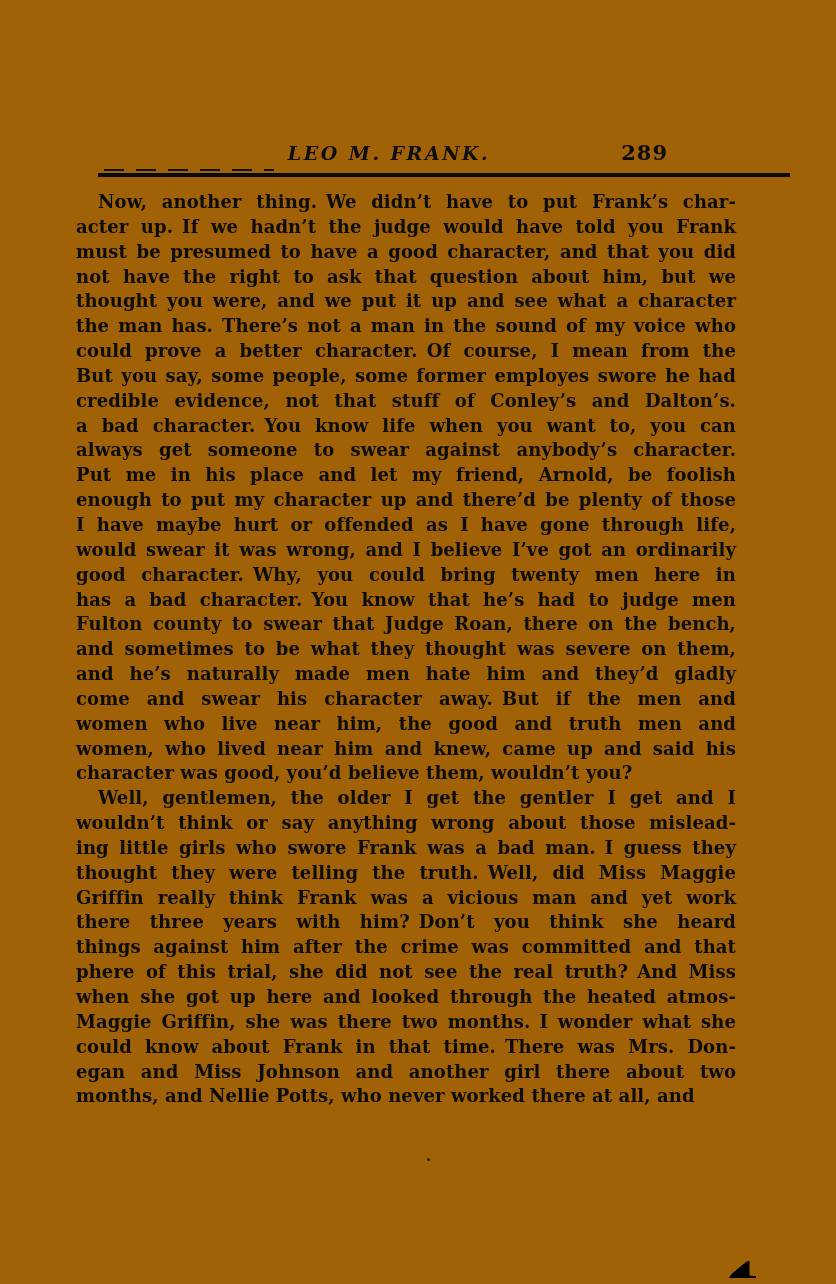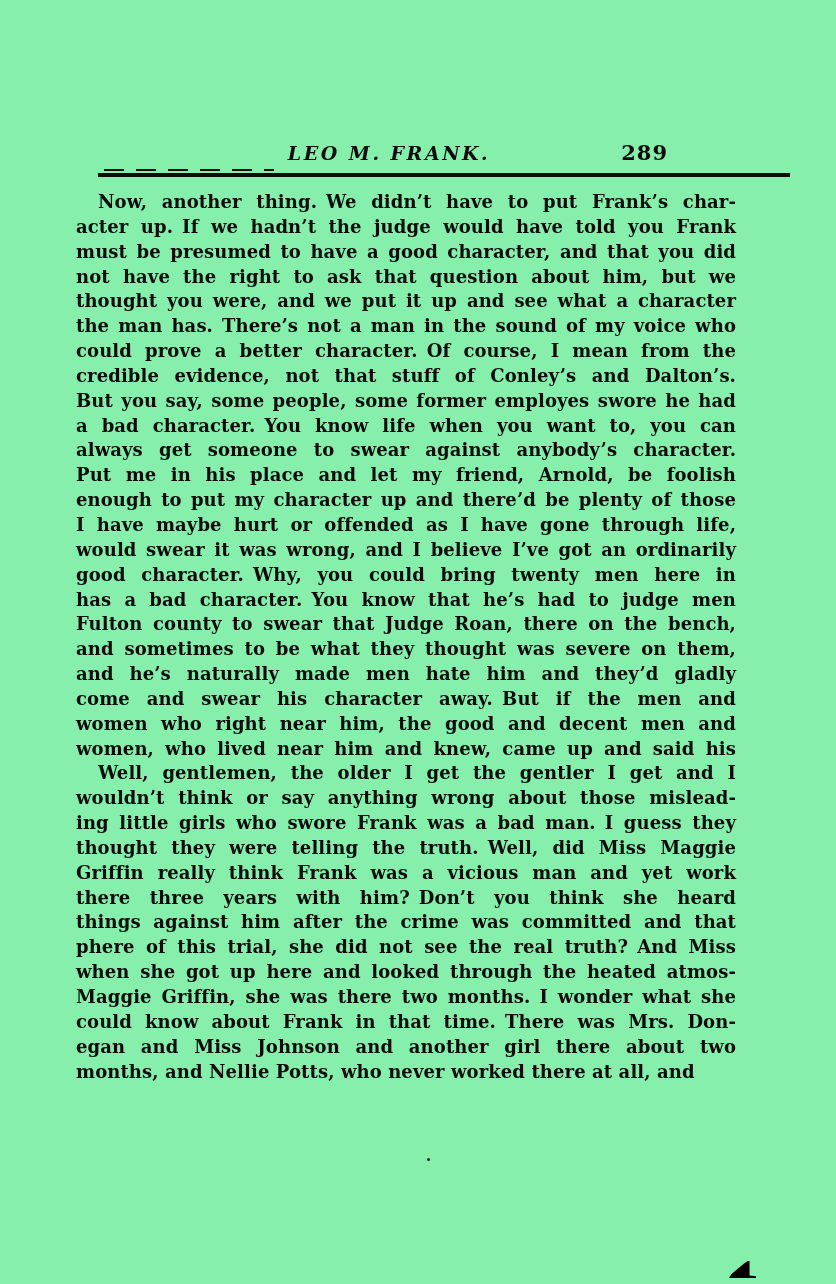--- a/index.html
+++ b/index.html
@@ -1,20 +1,20 @@
 <!DOCTYPE html>
 <html><head>
 <meta charset="utf-8">
 <style>
   html, body { margin: 0; padding: 0; background: #ffffff; }
   .page {
     position: relative;
     width: 836px;
     height: 1284px;
-    background: #86efac;
+    background: #a16207;
     overflow: hidden;
     font-family: "DejaVu Serif", serif;
     color: #0c0c0c;
   }
   .running-header {
     position: absolute;
     left: 98px;
     top: 140px;
     width: 692px;
     height: 34px;
@@ -109,36 +109,37 @@
 
   <div class="text-block">
     <div class="paragraph">
       <div class="line indent">Now, another thing. We didn’t have to put Frank’s char-</div>
       <div class="line">acter up. If we hadn’t the judge would have told you Frank</div>
       <div class="line">must be presumed to have a good character, and that you did</div>
       <div class="line">not have the right to ask that question about him, but we</div>
       <div class="line">thought you were, and we put it up and see what a character</div>
       <div class="line">the man has. There’s not a man in the sound of my voice who</div>
       <div class="line">could prove a better character. Of course, I mean from the</div>
+      <div class="line">But you say, some people, some former employes swore he had</div>
       <div class="line">credible evidence, not that stuff of Conley’s and Dalton’s.</div>
-      <div class="line">But you say, some people, some former employes swore he had</div>
       <div class="line">a bad character. You know life when you want to, you can</div>
       <div class="line">always get someone to swear against anybody’s character.</div>
       <div class="line">Put me in his place and let my friend, Arnold, be foolish</div>
       <div class="line">enough to put my character up and there’d be plenty of those</div>
       <div class="line">I have maybe hurt or offended as I have gone through life,</div>
       <div class="line">would swear it was wrong, and I believe I’ve got an ordinarily</div>
       <div class="line">good character. Why, you could bring twenty men here in</div>
       <div class="line">has a bad character. You know that he’s had to judge men</div>
       <div class="line">Fulton county to swear that Judge Roan, there on the bench,</div>
       <div class="line">and sometimes to be what they thought was severe on them,</div>
       <div class="line">and he’s naturally made men hate him and they’d gladly</div>
       <div class="line">come and swear his character away. But if the men and</div>
-      <div class="line">women who right near him, the good and decent men and</div>
+      <div class="line">women who live near him, the good and truth men and</div>
       <div class="line">women, who lived near him and knew, came up and said his</div>
+      <div class="line last">character was good, you’d believe them, wouldn’t you?</div>
     </div>
     <div class="paragraph">
       <div class="line indent">Well, gentlemen, the older I get the gentler I get and I</div>
       <div class="line">wouldn’t think or say anything wrong about those mislead-</div>
       <div class="line">ing little girls who swore Frank was a bad man. I guess they</div>
       <div class="line">thought they were telling the truth. Well, did Miss Maggie</div>
       <div class="line">Griffin really think Frank was a vicious man and yet work</div>
       <div class="line">there three years with him? Don’t you think she heard</div>
       <div class="line">things against him after the crime was committed and that</div>
       <div class="line">phere of this trial, she did not see the real truth? And Miss</div>

